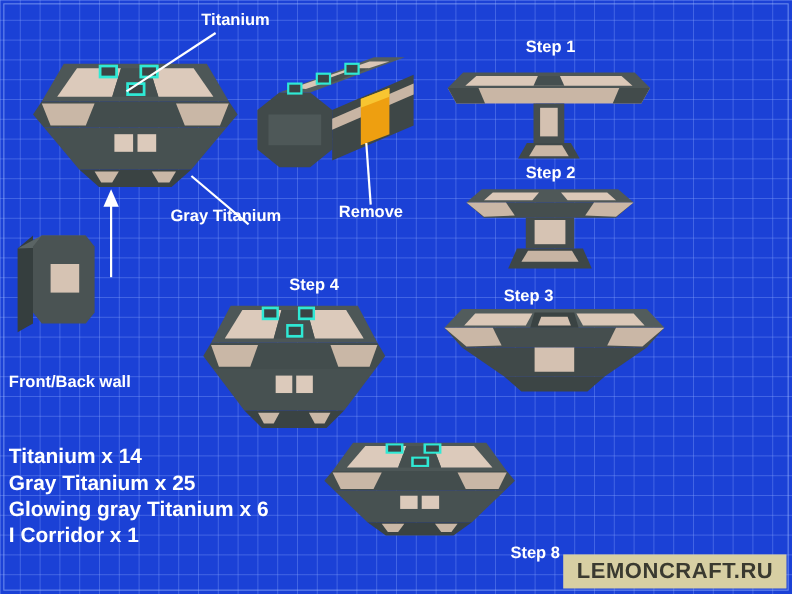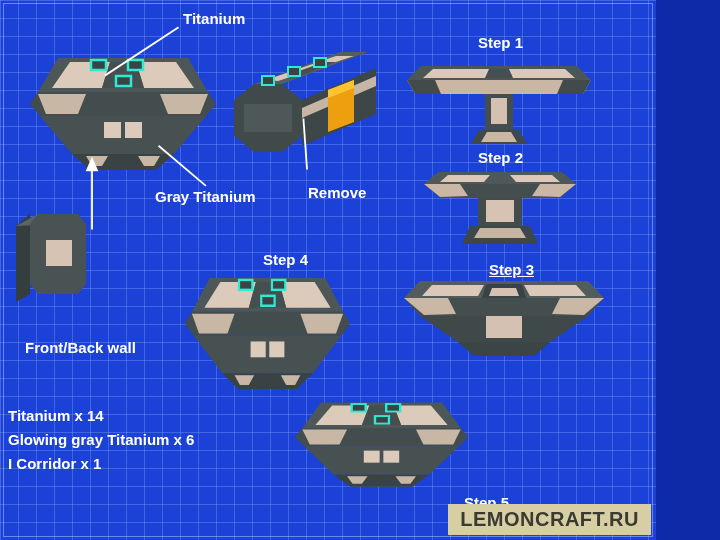--- a/index.html
+++ b/index.html
@@ -1,29 +1,29 @@
 <!DOCTYPE html>
 <html><head>
 <meta charset="utf-8">
 <style>
   * { margin:0; padding:0; box-sizing:border-box; }
   html,body { background:#0e2aa8; }
   .stage {
-    position:relative; width:656px; height:540px; overflow:hidden;
+    position:relative; width:720px; height:540px; overflow:hidden;
     background-color:#1b41d6;
     background-image:
       linear-gradient(rgba(140,168,255,0.35) 1px, transparent 1px),
       linear-gradient(90deg, rgba(140,168,255,0.35) 1px, transparent 1px);
     background-size:18px 18px;
     font-family:"Liberation Sans", sans-serif;
   }
   .frame { position:absolute; inset:3px; border:1px solid rgba(170,195,255,0.55); pointer-events:none; }
   .lbl { position:absolute; color:#ffffff; font-weight:700; font-size:15px; white-space:nowrap; }
   .art { position:absolute; }
-  .materials { position:absolute; left:8px; top:404px; color:#fff; font-weight:700; font-size:15px; line-height:24px; }
+  .materials { position:absolute; left:8px; top:404px; color:#fff; font-weight:700; font-size:19px; line-height:24px; }
   .watermark {
     position:absolute; right:5px; bottom:5px;
     background:#d7cfa3; color:#3a3a30;
     font-weight:700; font-size:20px; letter-spacing:0.5px;
     padding:4px 12px;
   }
   .overlay { position:absolute; inset:0; pointer-events:none; }
 </style>
 </head>
 <body>
@@ -132,28 +132,29 @@
     <line x1="196" y1="30" x2="115" y2="83" stroke="#ffffff" stroke-width="2"></line>
     <line x1="226" y1="204" x2="174" y2="160" stroke="#ffffff" stroke-width="2"></line>
     <line x1="337" y1="186" x2="333" y2="130" stroke="#ffffff" stroke-width="2"></line>
     <line x1="101" y1="252" x2="101" y2="186" stroke="#ffffff" stroke-width="2"></line>
     <polygon points="101,172 94,188 108,188" fill="#ffffff"></polygon>
   </svg>
 
   <span class="lbl" style="left:183px; top:10px;">Titanium</span>
   <span class="lbl" style="left:308px; top:184px;">Remove</span>
   <span class="lbl" style="left:155px; top:188px;">Gray Titanium</span>
-  <span class="lbl" style="left:25px; top:339px;text-align:center;">Front/Back wall</span>
+  <span class="lbl" style="left:8px; top:339px;text-align:center;">Front/Back wall</span>
 
   <span class="lbl" style="left:478px; top:34px;">Step 1</span>
   <span class="lbl" style="left:478px; top:149px;text-align:center;">Step 2</span>
-  <span class="lbl" style="left:489px; top:261px;text-decoration:underline;">Step 3</span>
+  <span class="lbl" style="left:458px; top:261px;">Step 3</span>
   <span class="lbl" style="left:263px; top:251px;">Step 4</span>
-  <span class="lbl" style="left:464px; top:494px;">Step 5</span>
+  <span class="lbl" style="left:464px; top:494px;">Step 8</span>
 
   <div class="materials">
     <div>Titanium x 14</div>
+    <div>Gray Titanium x 25</div>
     <div>Glowing gray Titanium x 6</div>
     <div>I Corridor x 1</div>
   </div>
 
   <div class="watermark">LEMONCRAFT.RU</div>
 </div>
 
 </body></html>

